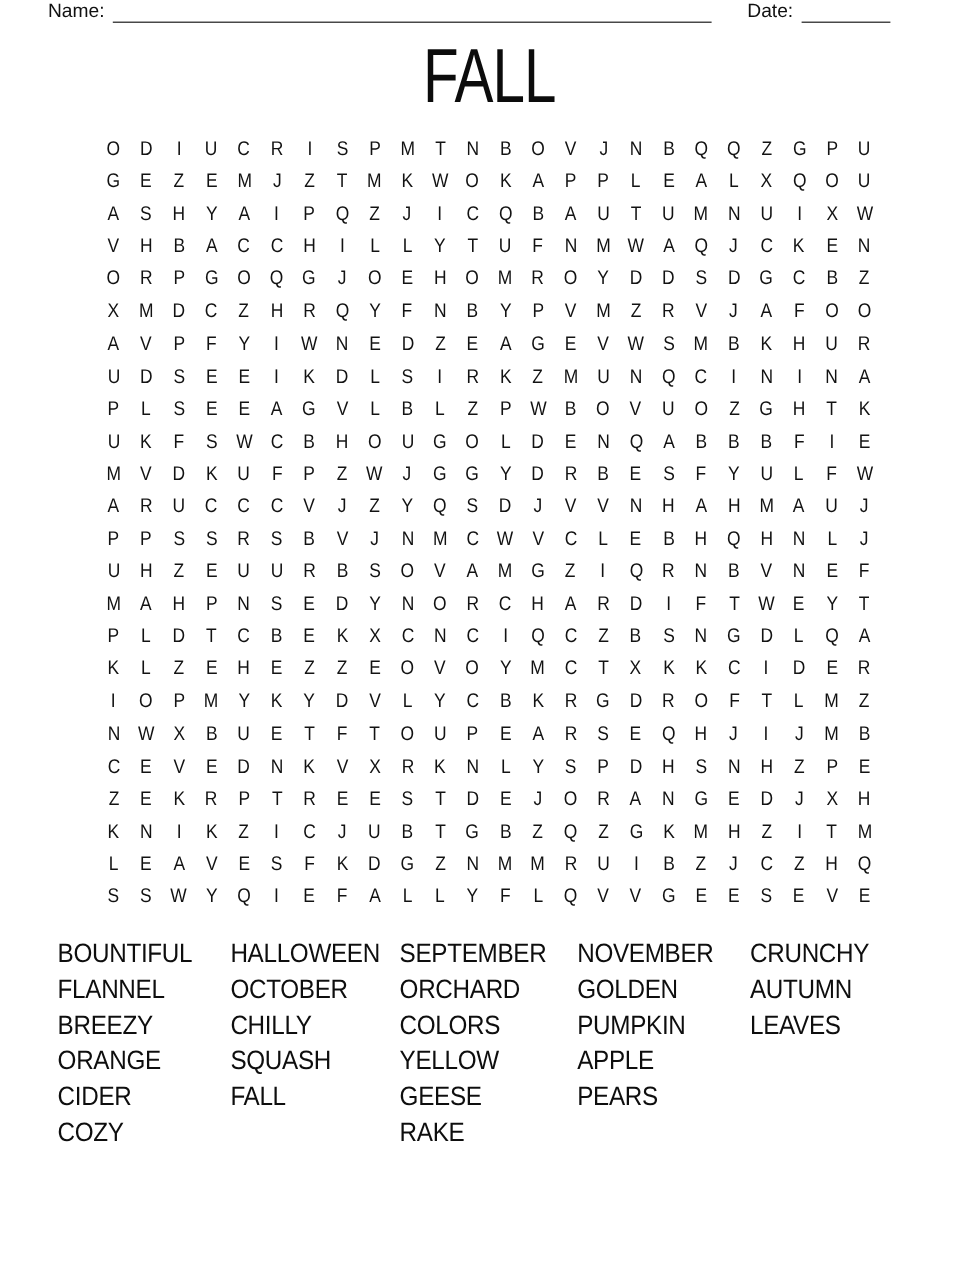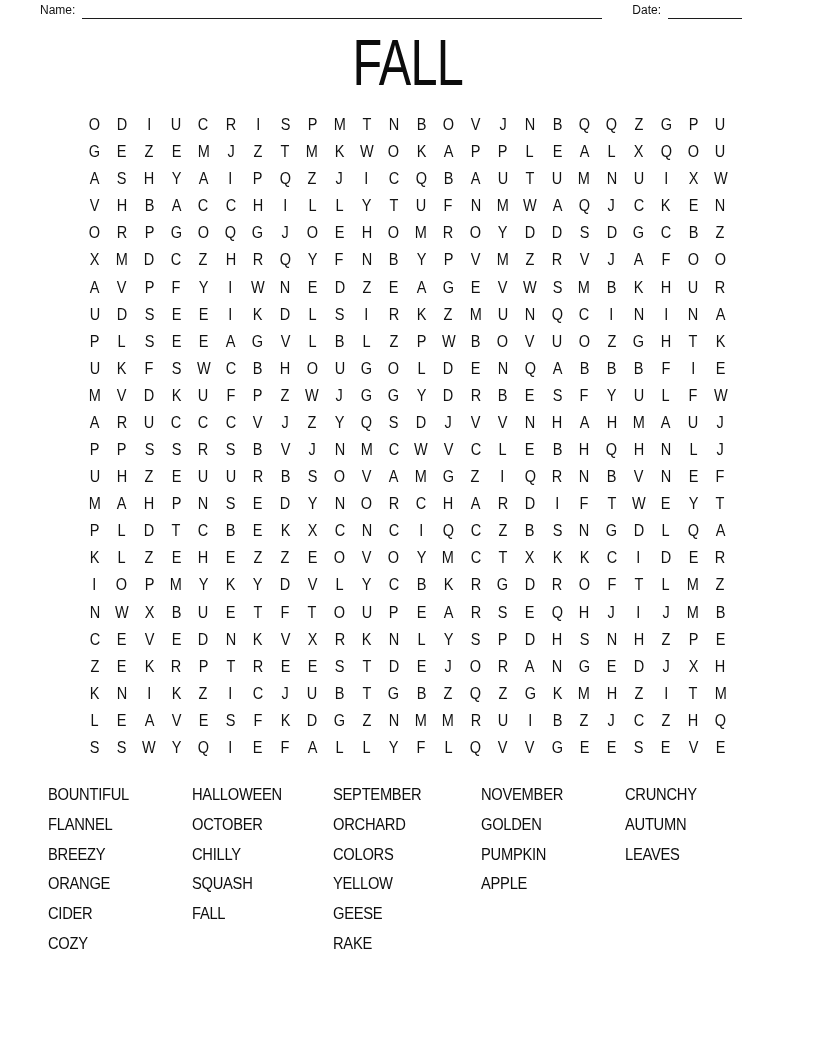--- a/index.html
+++ b/index.html
@@ -13,21 +13,21 @@
   }
 
   
   .header {
     position: absolute;
     left: 40px;
     top: 1px;
     width: 702px;
     display: flex;
     align-items: flex-end;
-    font-size: 12px;
+    font-size: 16px;
     line-height: 18px;
     color: #111;
   }
   .blank-line {
     border-bottom: 1.7px solid #1c1c1c;
     height: 16px;
   }
   .name-line {
     flex: 1 1 auto;
     margin-left: 7px;
@@ -86,21 +86,21 @@
     position: absolute;
     left: 48px;
     top: 780px;
     width: 740px;
     display: grid;
     grid-template-columns: 144px 141px 148px 144px 155px;
     align-items: start;
   }
   .word-col { display: block; }
   .word {
-    font-size: 16px;
+    font-size: 22px;
     line-height: 29.8px;
     font-weight: 500;
     letter-spacing: -0.3px;
     color: #0e0e0e;
     white-space: nowrap;
   }
   .word .narrow {
     display: inline-block;
     transform: scaleX(0.92);
     transform-origin: 0 50%;
@@ -1873,19 +1873,20 @@
       <div class="word"><span class="narrow">COLORS</span></div>
       <div class="word"><span class="narrow">YELLOW</span></div>
       <div class="word"><span class="narrow">GEESE</span></div>
       <div class="word"><span class="narrow">RAKE</span></div>
     </div>
     <div class="word-col">
       <div class="word"><span class="narrow">NOVEMBER</span></div>
       <div class="word"><span class="narrow">GOLDEN</span></div>
       <div class="word"><span class="narrow">PUMPKIN</span></div>
       <div class="word"><span class="narrow">APPLE</span></div>
+      <div class="word"><span class="narrow">PEARS</span></div>
     </div>
     <div class="word-col">
       <div class="word"><span class="narrow">CRUNCHY</span></div>
       <div class="word"><span class="narrow">AUTUMN</span></div>
       <div class="word"><span class="narrow">LEAVES</span></div>
     </div>
   </div>
 
 </body></html>

